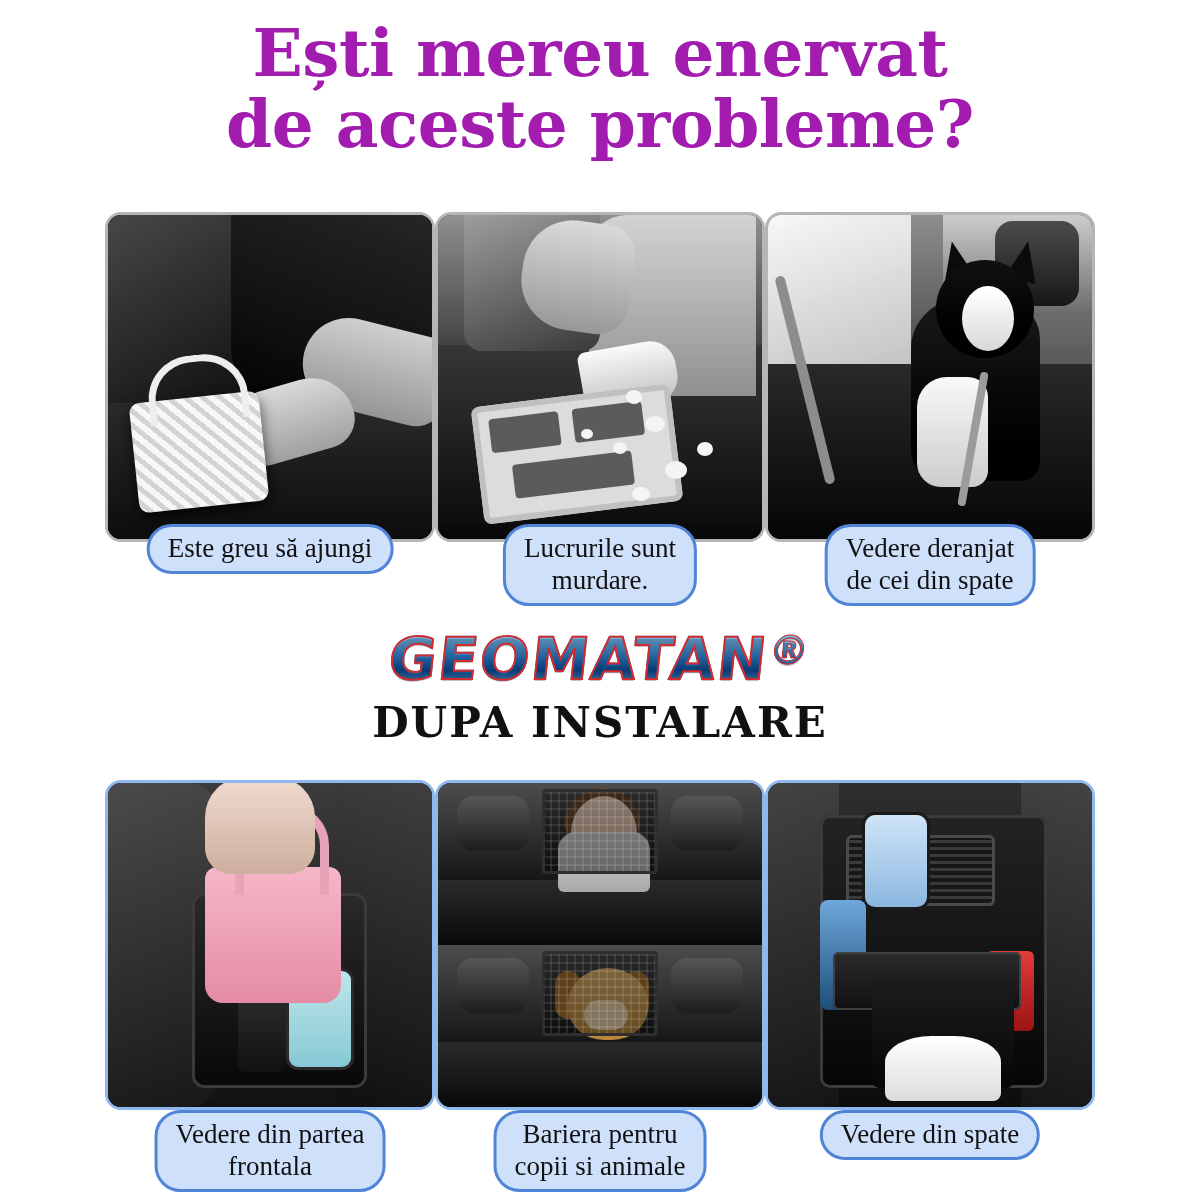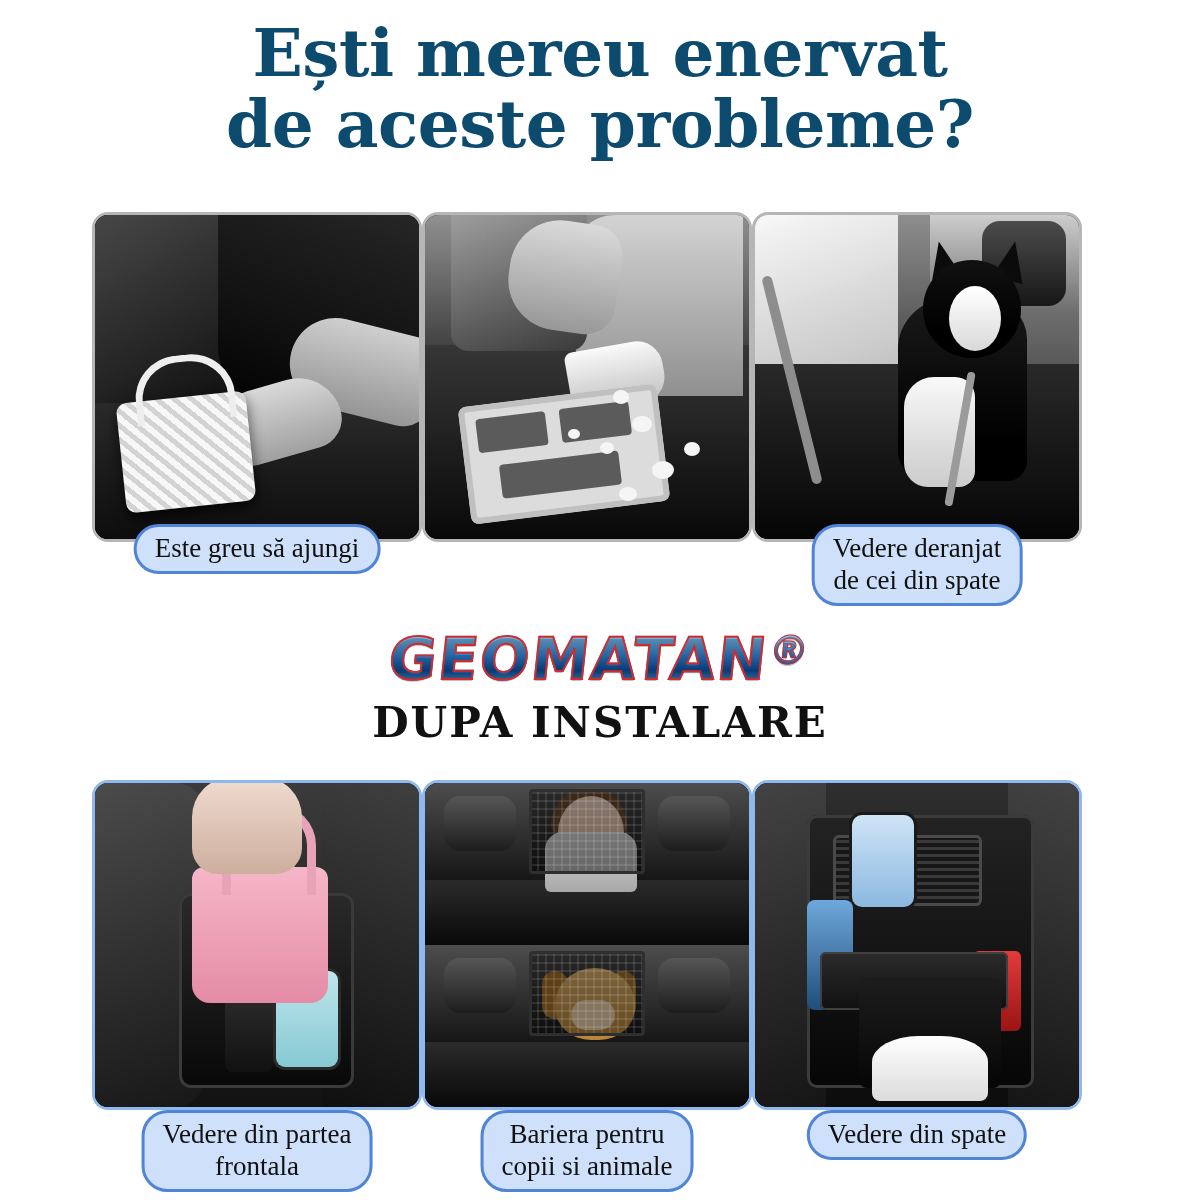--- a/index.html
+++ b/index.html
@@ -18,31 +18,31 @@
 
   
   .headline {
     position: absolute;
     top: 18px; left: 0; width: 1200px;
     text-align: center;
     font-family: "DejaVu Serif", "Liberation Serif", serif;
     font-weight: 700;
     font-size: 66px;
     line-height: 1.08;
-    color: #0c4a6e;
+    color: #a21caf;
     letter-spacing: -0.5px;
   }
   .headline .l2 { display: block; }
 
   
   .grid {
     position: absolute;
     left: 0; width: 1200px;
     display: flex;
-    justify-content: flex-start;
+    justify-content: center;
     padding: 0 92px;
   }
   .grid-top { top: 212px; }
   .grid-bottom { top: 780px; }
 
   .card {
     position: relative;
     width: 330px;
   }
   .photo {
@@ -310,20 +310,24 @@
             </div>
           <div class="crumb" style="left:58%;top:54%;width:16px;height:14px;"></div>
           <div class="crumb" style="left:64%;top:62%;width:20px;height:16px;"></div>
           <div class="crumb" style="left:54%;top:70%;width:14px;height:12px;"></div>
           <div class="crumb" style="left:70%;top:76%;width:22px;height:18px;"></div>
           <div class="crumb" style="left:60%;top:84%;width:18px;height:14px;"></div>
           <div class="crumb" style="left:44%;top:66%;width:12px;height:10px;"></div>
           <div class="crumb" style="left:80%;top:70%;width:16px;height:14px;"></div>
         </div>
       </div>
+      <div class="pill pill-top">
+        <div>Lucrurile sunt</div>
+        <div>murdare.</div>
+      </div>
     </div>
 
     <div class="card">
       <div class="photo bw">
         <div class="sc3">
           <div class="win"></div>
             <div class="pillar"></div>
             <div class="hr"></div>
           <div class="seat"></div>
             <div class="belt"></div>

